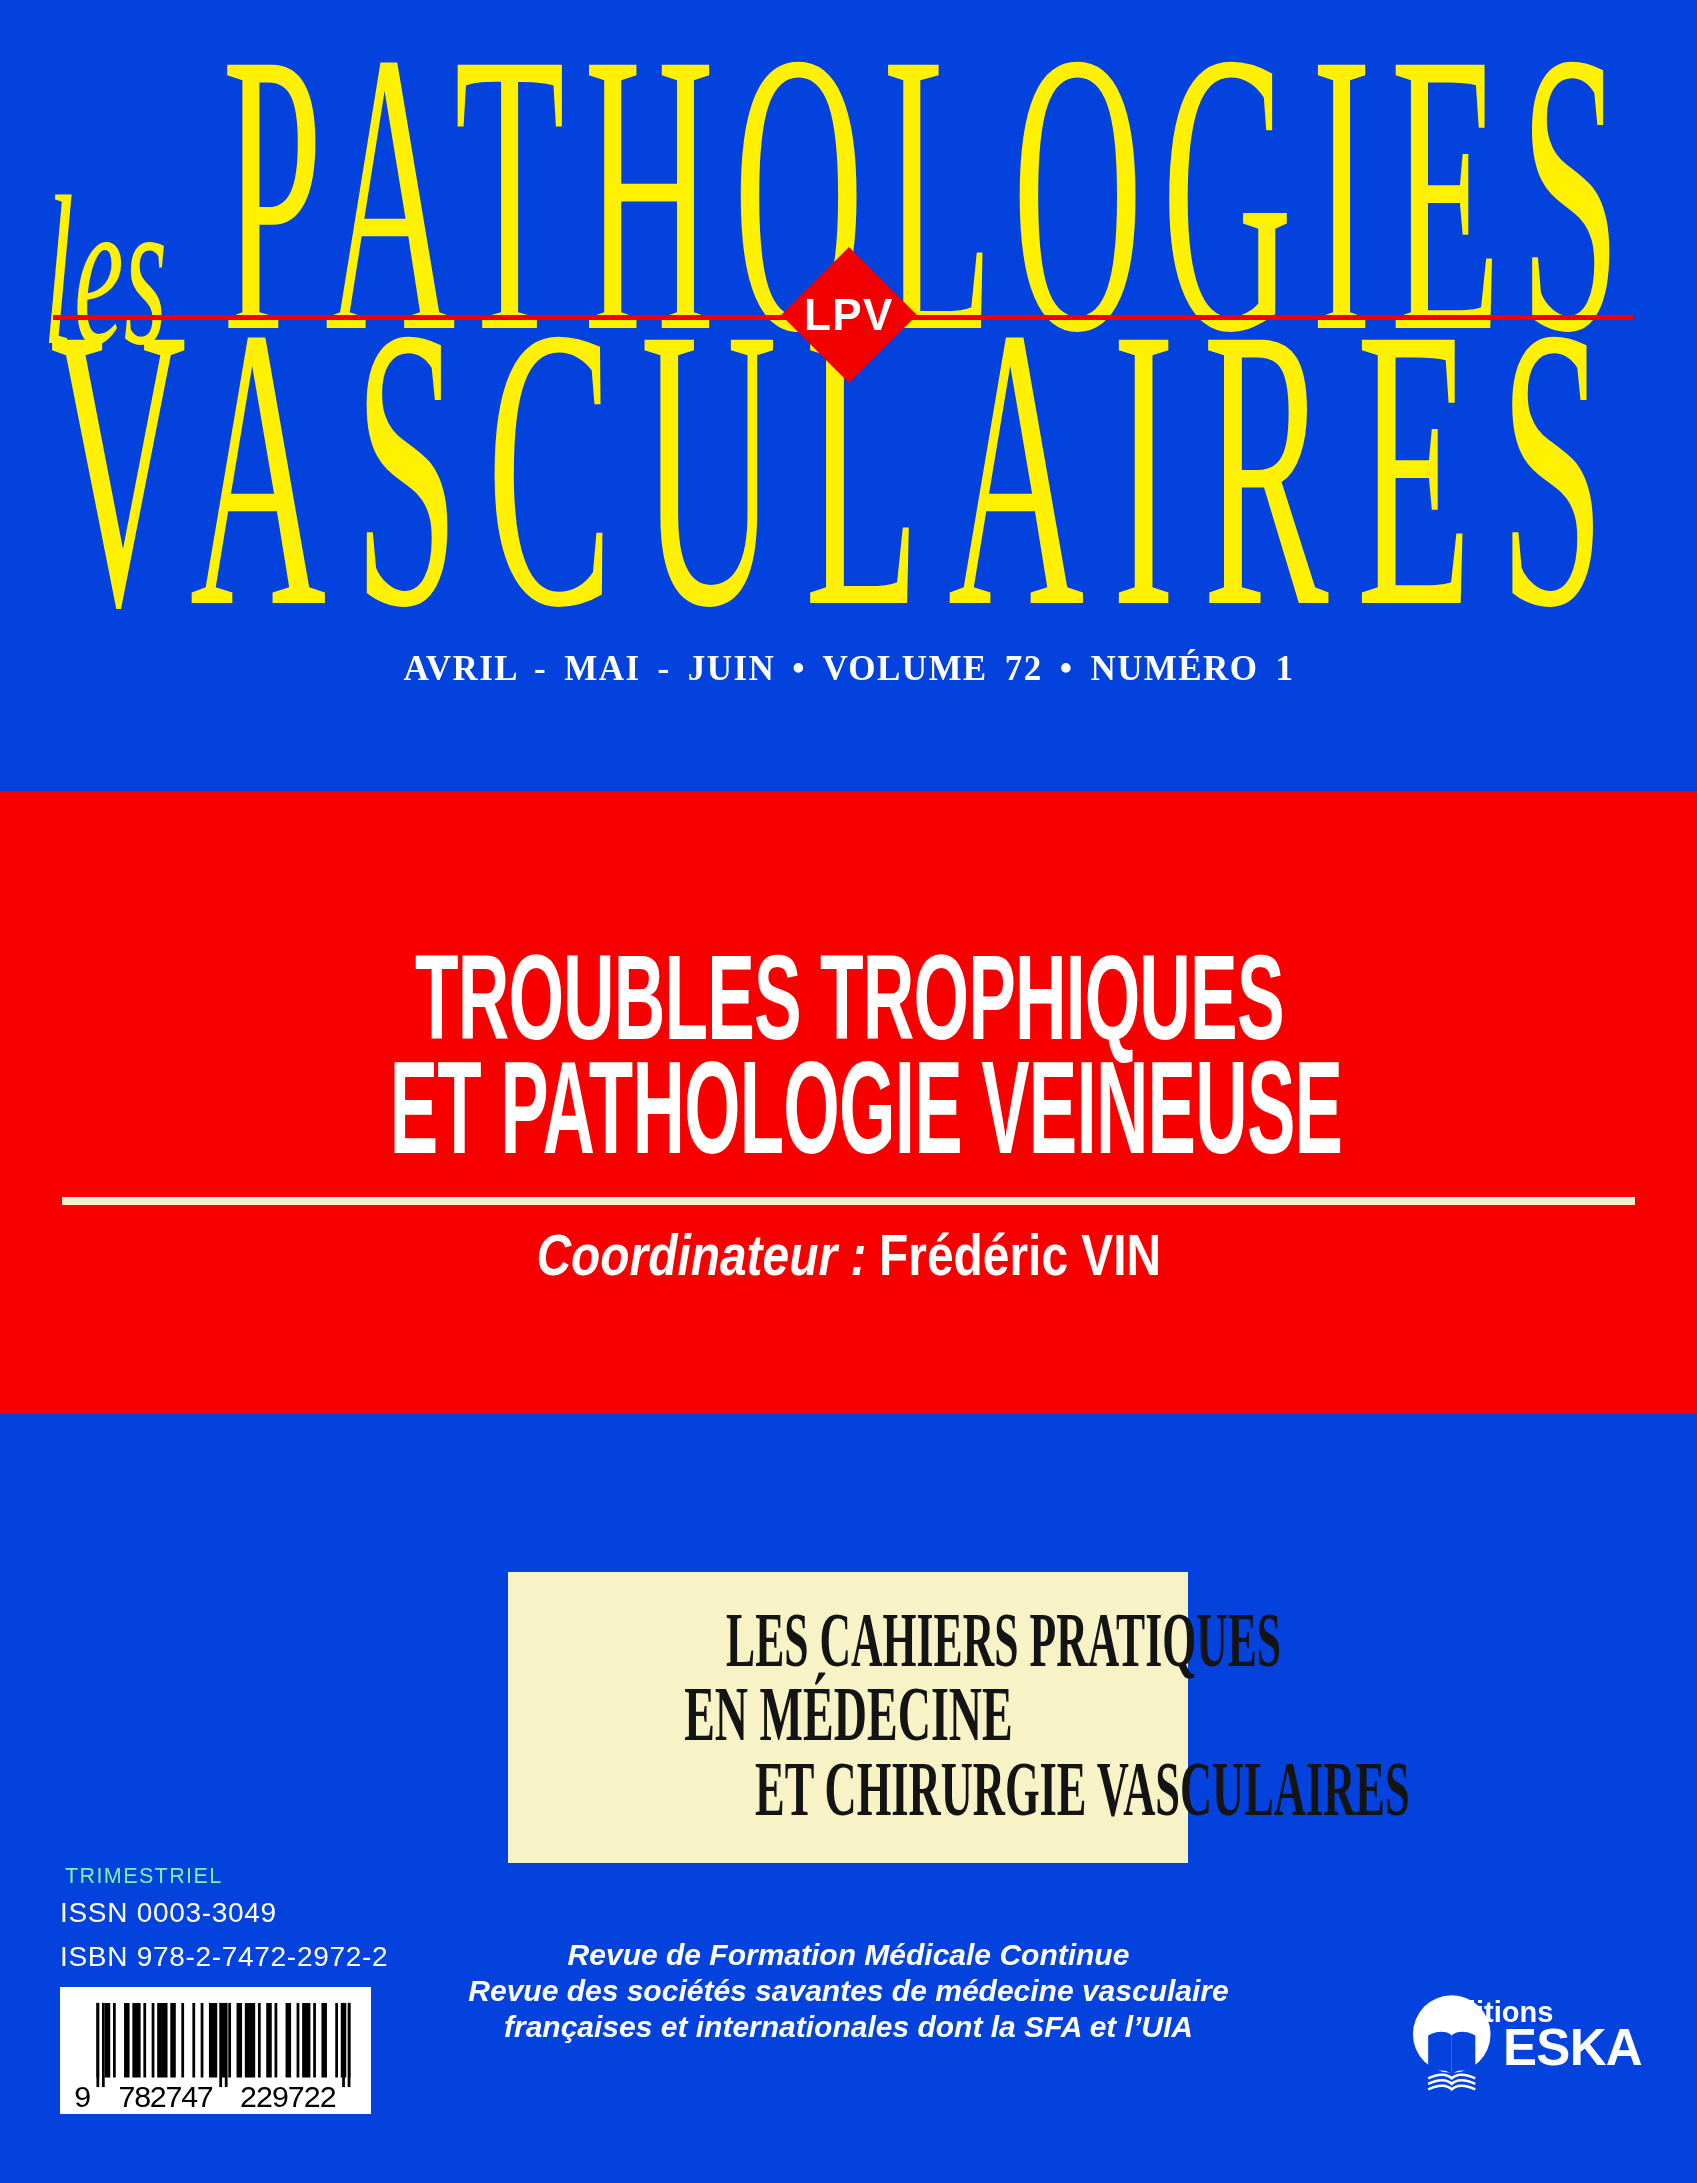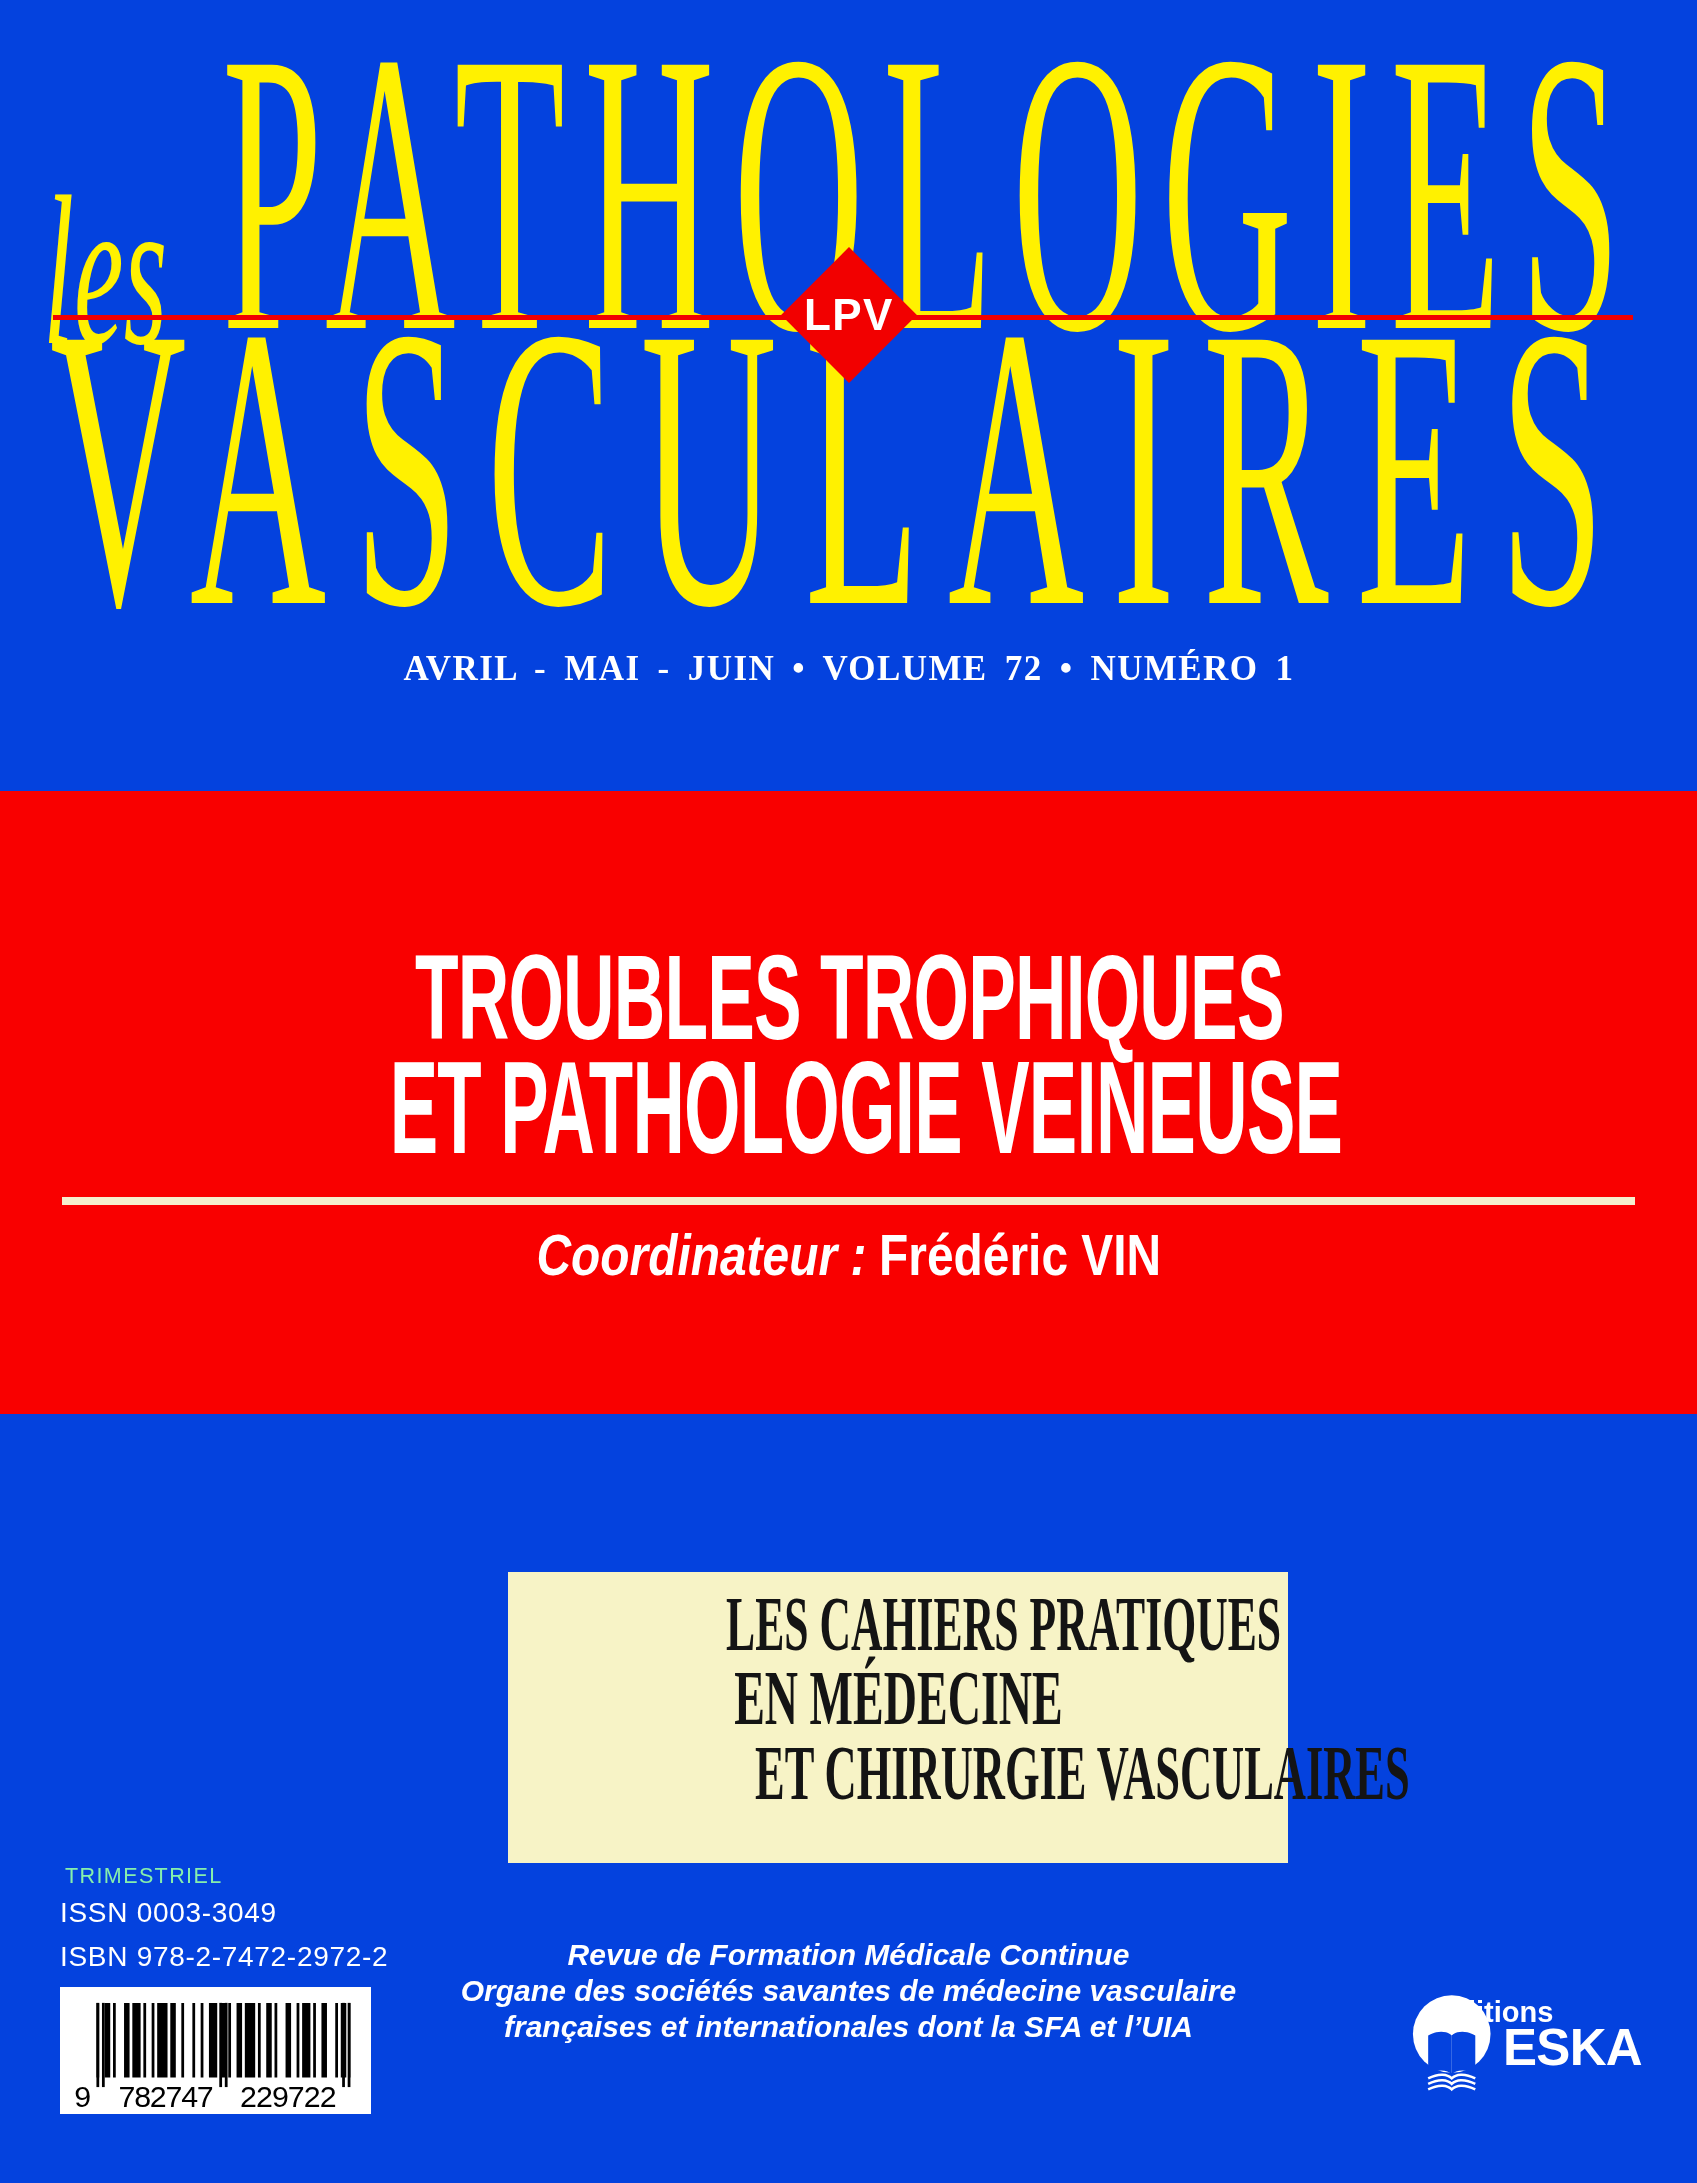--- a/index.html
+++ b/index.html
@@ -70,22 +70,22 @@
     color:#fff; white-space:nowrap;
   }
   .coordinator .wrap{
     display:inline-block; transform:scaleX(.84); transform-origin:center top;
     font-size:57px; line-height:1;
   }
   .coord-label{ font-style:italic; font-weight:bold; }
   .coord-name{ font-weight:bold; margin-left:15.2px; }
   
   .series-box{
-    position:absolute; left:508px; top:1572px; width:780px; height:291px;
-    background:#F7F3C6; padding-top:7px; box-sizing:border-box;
+    position:absolute; left:508px; top:1572px; width:680px; height:291px;
+    background:#F7F3C6; padding-top:23px; box-sizing:border-box;
   }
   .series-line{
     width:100%; text-align:center; white-space:nowrap;
     font-family:"Liberation Serif", serif; font-weight:bold; color:#141414;
   }
   .series-line .cond{ display:inline-block; transform-origin:center top; line-height:1; }
   .sl1{ height:66px; font-size:78px; }  .sl1 .cond{ transform:scaleX(.56); }
   .sl2{ height:66px; font-size:78px; margin-top:8.3px; } .sl2 .cond{ transform:scaleX(.59); }
   .sl3{ height:66px; font-size:78px; margin-top:8.3px; } .sl3 .cond{ transform:scaleX(.57); }
   .sl4{ height:53px; font-size:64px;  margin-top:15.2px; font-style:italic; color:#F01818; }
@@ -190,21 +190,21 @@
       <rect x="66" y="138" width="160" height="44" fill="#fff"></rect>
       <rect x="246" y="138" width="158" height="44" fill="#fff"></rect>
       <text x="20" y="174" font-family="Liberation Sans, sans-serif" font-size="44" fill="#000">9</text>
       <text x="84" y="174" textLength="138" font-family="Liberation Sans, sans-serif" font-size="44" fill="#000">782747</text>
       <text x="260" y="174" textLength="140" font-family="Liberation Sans, sans-serif" font-size="44" fill="#000">229722</text>
     </svg>
   </div>
 
   <div class="description">
     <div>Revue de Formation Médicale Continue</div>
-    <div>Organe des sociétés savantes de médecine vasculaire</div>
+    <div>Revue des sociétés savantes de médecine vasculaire</div>
     <div>françaises et internationales dont la SFA et l’UIA</div>
   </div>
 
   <svg class="eska-svg" width="97" height="111" viewBox="0 0 140 160">
     <circle cx="66" cy="62" r="56" fill="#fff"></circle>
     <path d="M32,64 C46,56 60,58 66,64 L66,120 C60,114 46,112 32,120 Z" fill="#0442DE"></path>
     <path d="M100,64 C86,56 72,58 66,64 L66,120 C72,114 86,112 100,120 Z" fill="#0442DE"></path>
     <path d="M32,126 C48,118 60,120 66,126 C72,120 84,118 100,126" fill="none" stroke="#fff" stroke-width="3.5"></path>
     <path d="M32,134 C48,126 60,128 66,134 C72,128 84,126 100,134" fill="none" stroke="#fff" stroke-width="3.5"></path>
     <path d="M32,142 C48,134 60,136 66,142 C72,136 84,134 100,142" fill="none" stroke="#fff" stroke-width="3.5"></path>

